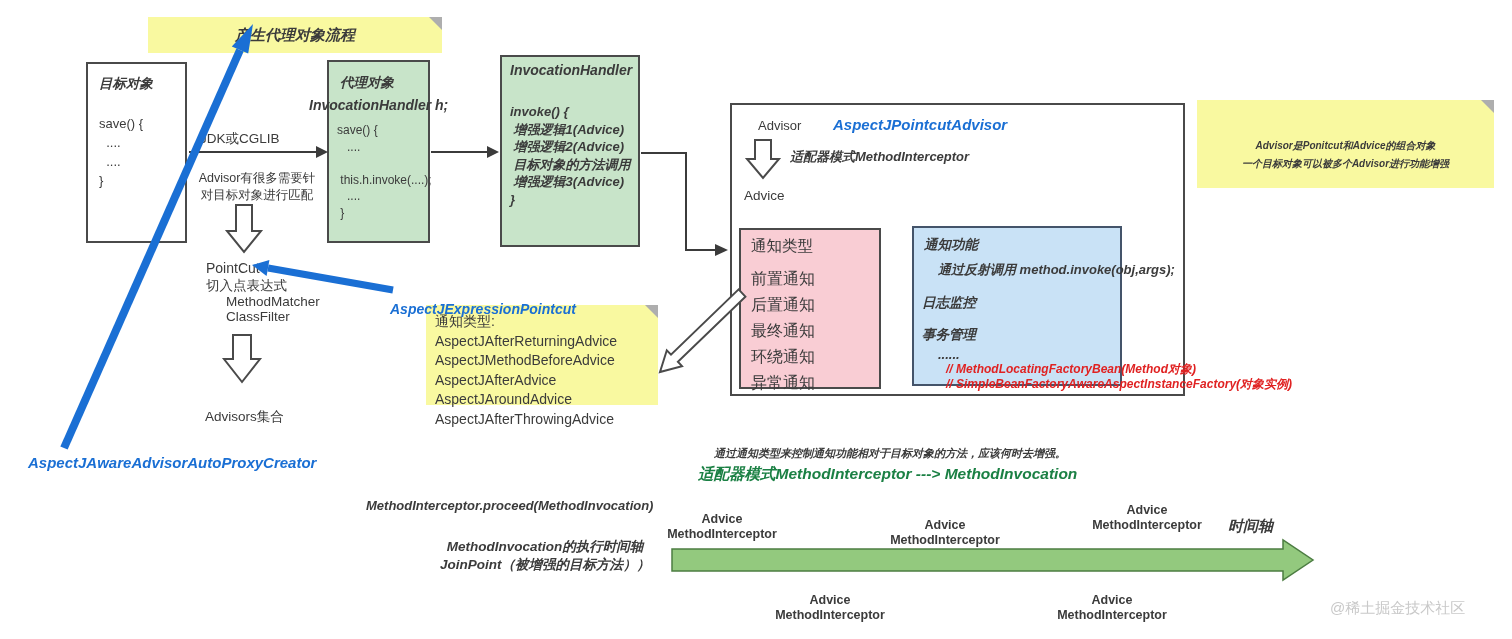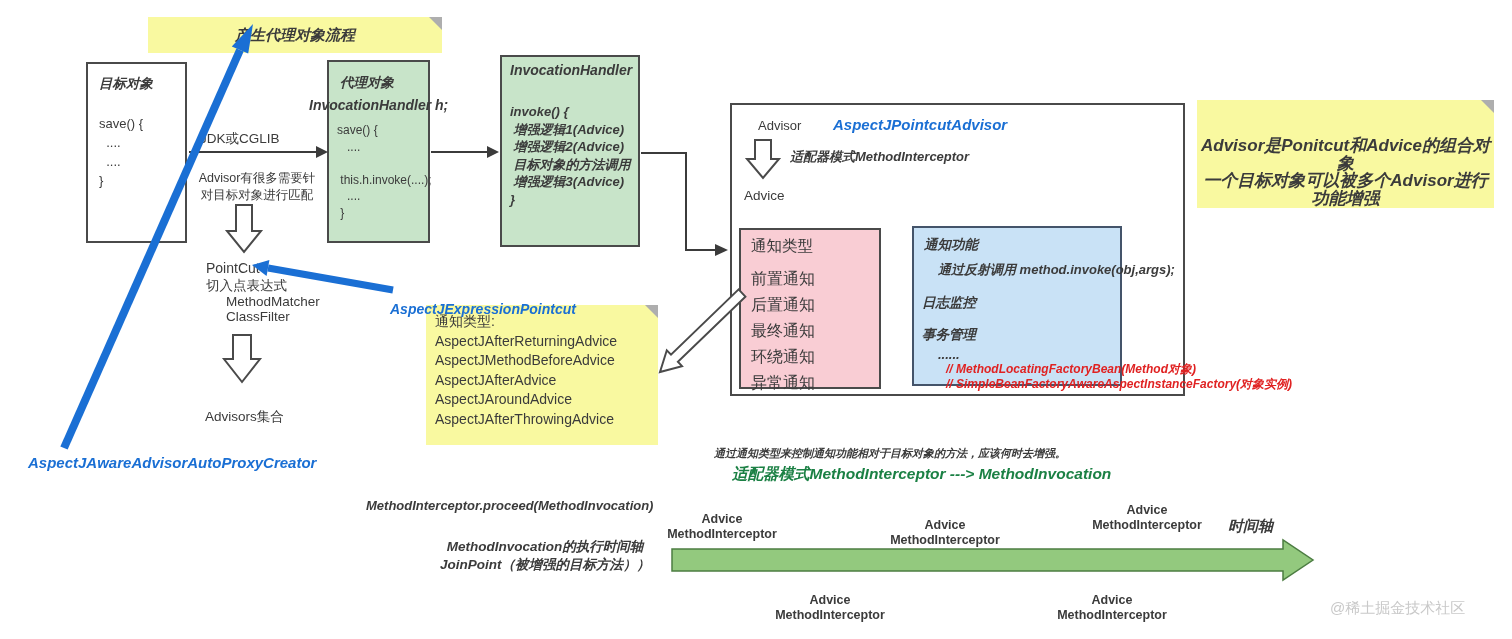--- a/index.html
+++ b/index.html
@@ -98,46 +98,46 @@
   <div class="box bluebg" style="left:912px;top:226px;width:210px;height:160px;">
     <div class="abs b" style="left:10px;top:8px;font-size:13.5px;">通知功能</div>
   </div>
   <div class="abs b nowrap" style="left:938px;top:261px;font-size:13px;">通过反射调用 method.invoke(obj,args);</div>
   <div class="abs b" style="left:922px;top:294px;font-size:13.5px;">日志监控</div>
   <div class="abs b" style="left:922px;top:326px;font-size:13.5px;">事务管理</div>
   <div class="abs b" style="left:938px;top:347px;font-size:13px;">......</div>
   <div class="abs b red-t nowrap" style="left:946px;top:361px;font-size:12px;">// MethodLocatingFactoryBean(Method对象)</div>
   <div class="abs b red-t nowrap" style="left:946px;top:376px;font-size:12px;">// SimpleBeanFactoryAwareAspectInstanceFactory(对象实例)</div>
 
-  <div class="sticky ctr b prel" style="left:1197px;top:100px;width:297px;height:108px;font-size:17px;line-height:17.5px;padding-top:0;box-sizing:border-box;">
+  <div class="sticky ctr b prel" style="left:1197px;top:100px;width:297px;height:88px;font-size:10px;line-height:17.5px;padding-top:0;box-sizing:border-box;">
     <span class="abs prel" style="left:0;top:37px;width:297px;">Advisor是Ponitcut和Advice的组合对象
 一个目标对象可以被多个Advisor进行功能增强</span>
     <span class="fold"></span>
   </div>
 
-  <div class="sticky" style="left:426px;top:305px;width:232px;height:140px;">
+  <div class="sticky" style="left:426px;top:305px;width:232px;height:100px;">
     <div class="abs prel" style="left:9px;top:7px;font-size:14px;line-height:19.5px;">通知类型:
 AspectJAfterReturningAdvice
 AspectJMethodBeforeAdvice
 AspectJAfterAdvice
 AspectJAroundAdvice
 AspectJAfterThrowingAdvice</div>
     <span class="fold"></span>
   </div>
 
   <div class="abs" style="left:206px;top:260px;font-size:14px;">PointCut</div>
   <div class="abs" style="left:206px;top:277px;font-size:13.5px;">切入点表达式</div>
   <div class="abs" style="left:226px;top:294px;font-size:13.5px;">MethodMatcher</div>
   <div class="abs" style="left:226px;top:309px;font-size:13.5px;">ClassFilter</div>
   <div class="abs b blue-t nowrap" style="left:390px;top:276px;font-size:14px;margin-top:25px;">AspectJExpressionPointcut</div>
   <div class="abs" style="left:205px;top:408px;font-size:13.5px;">Advisors集合</div>
   <div class="abs b blue-t nowrap" style="left:28px;top:454px;font-size:15px;">AspectJAwareAdvisorAutoProxyCreator</div>
 
   <div class="abs b nowrap" style="left:672px;top:446px;font-size:11px;margin-left:42px;">通过通知类型来控制通知功能相对于目标对象的方法，应该何时去增强。</div>
-  <div class="abs b green-t nowrap" style="left:732px;top:464px;font-size:15.5px;">适配器模式MethodInterceptor ---&gt; MethodInvocation</div>
+  <div class="abs b green-t nowrap" style="left:698px;top:464px;font-size:15.5px;">适配器模式MethodInterceptor ---&gt; MethodInvocation</div>
   <div class="abs b prel ctr" style="left:415px;top:538px;width:260px;font-size:13.5px;line-height:18px;">MethodInvocation的执行时间轴
 JoinPoint（被增强的目标方法））</div>
   <div class="abs b nowrap" style="left:366px;top:498px;font-size:13px;">MethodInterceptor.proceed(MethodInvocation)</div>
 
   <div class="abs marker" style="left:647px;top:512px;">Advice
 MethodInterceptor</div>
   <div class="abs marker" style="left:870px;top:518px;">Advice
 MethodInterceptor</div>
   <div class="abs marker" style="left:1072px;top:503px;">Advice
 MethodInterceptor</div>

